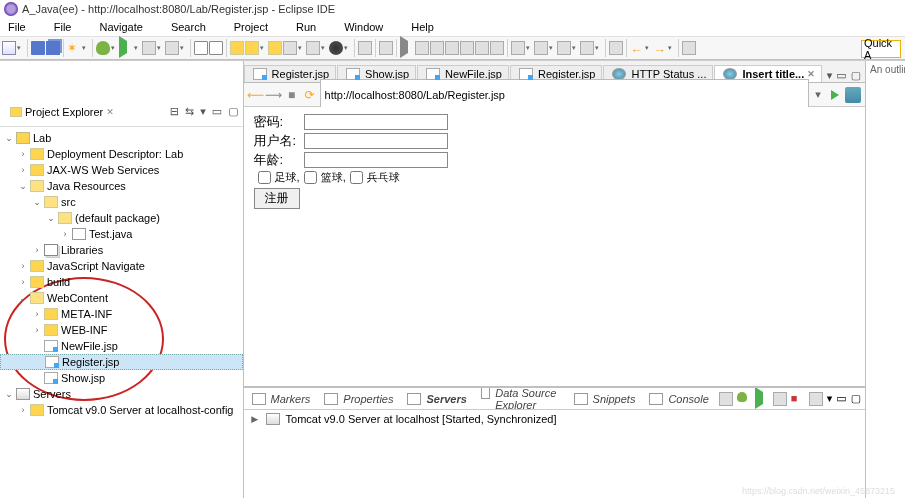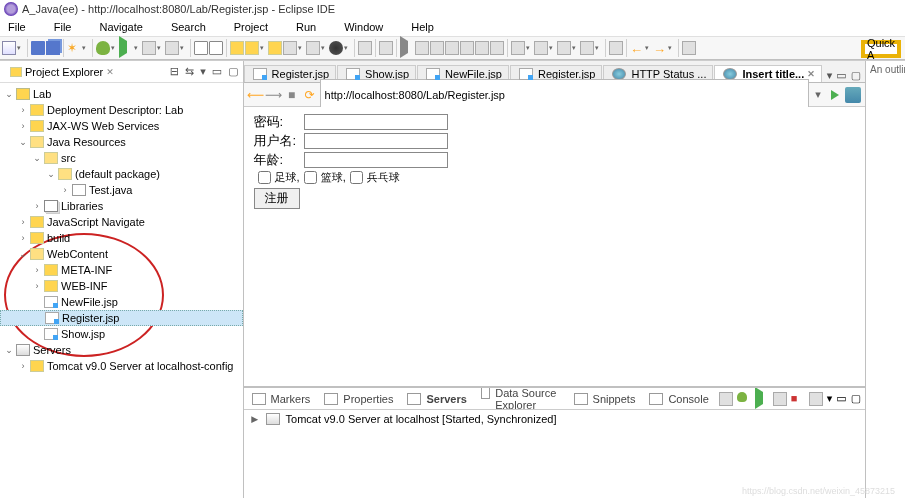--- a/index.html
+++ b/index.html
@@ -18,21 +18,21 @@
 .icon-run { width: 0; height: 0; border-left: 8px solid #4caf50; border-top: 5px solid transparent; border-bottom: 5px solid transparent; }
 .icon-debug { background: #7cb342; border-radius: 50% 50% 40% 40%; }
 .icon-folder { background: #ffd54f; border: 1px solid #cc9; }
 .icon-pkg { background: #fff; border: 1px solid #888; border-radius: 1px; }
 .icon-star { color: #f9a825; font-size: 12px; }
 .icon-back { color: #ffa726; font-size: 13px; font-weight: bold; }
 .icon-fwd { color: #ffa726; font-size: 13px; font-weight: bold; }
 .icon-gen { background: #e0e0e0; border: 1px solid #aaa; }
 .workspace { display: flex; height: 438px; border-top: 1px solid #ccc; }
 .explorer { width: 260px; border-right: 1px solid #c0c0c0; display: flex; flex-direction: column; }
-.ex-header { height: 22px; display: flex; align-items: center; padding: 0 4px; border-bottom: 1px solid #ddd; }
+.ex-header { height: 30px; display: flex; align-items: center; padding: 0 4px; border-bottom: 1px solid #ddd; margin-top: 36px; }
 .ex-header .tab { padding: 1px 6px; display: flex; align-items: center; gap: 3px; }
 .ex-header .actions { margin-left: auto; display: flex; gap: 6px; color: #555; }
 .mini-icon { width: 12px; height: 10px; }
 .tree { flex: 1; padding: 3px 0; overflow: auto; position: relative; }
 .tree-row { display: flex; align-items: center; height: 16px; padding: 0 2px; white-space: nowrap; position: relative; z-index: 2; }
 .tree-row.selected { background: #cde6f7; border: 1px dotted #7aa; }
 .twisty { width: 10px; text-align: center; color: #666; font-size: 9px; cursor: default; }
 .tree-icon { width: 14px; height: 12px; margin: 0 2px; }
 .ti-proj { background: #ffd54f; border: 1px solid #bb8; }
 .ti-folder { background: #ffd54f; border: 1px solid #cc9; }
@@ -59,28 +59,28 @@
 .go-tri { width: 0; height: 0; border-left: 8px solid #4caf50; border-top: 5px solid transparent; border-bottom: 5px solid transparent; }
 .browser-page { flex: 1; padding: 6px 10px; background: #fff; }
 .form-row { display: flex; align-items: center; margin-bottom: 1px; }
 .form-row label { min-width: 50px; font-size: 13px; }
 .form-row input[type=text] { width: 144px; height: 16px; border: 1px solid #888; }
 .cb-row { font-size: 13px; display: flex; align-items: center; gap: 4px; }
 .cb-row input { margin: 0; }
 .submit-btn { margin-top: 3px; padding: 1px 10px; border: 1px solid #888; background: #f0f0f0; font-size: 12px; }
 .bottom-pane { height: 112px; border-top: 2px solid #c0c0c0; display: flex; flex-direction: column; }
 .bp-tabs { height: 22px; display: flex; align-items: center; overflow: hidden; border-bottom: 1px solid #ccc; }
-.bp-tab { padding: 2px 6px; display: flex; align-items: flex-start; gap: 3px; font-size: 10px; color: #444; }
+.bp-tab { padding: 2px 6px; display: flex; align-items: flex-start; gap: 3px; font-size: 10px; color: #444; font-style: italic; }
 .bp-tab.active { background: #fff; font-weight: bold; }
 .bp-actions { margin-left: auto; display: flex; gap: 4px; padding: 0 4px; }
 .bp-content { flex: 1; padding: 3px 6px; background: #fff; }
 .srv-row { display: flex; align-items: center; gap: 4px; }
 .right { width: 42px; border-left: 1px solid #c0c0c0; padding: 4px; background: #fff; position: relative; }
 .outline-tab { position: absolute; top: 3px; left: 4px; font-size: 10px; color: #666; white-space: nowrap; }
-.quick { position: absolute; right: 4px; top: 40px; width: 40px; height: 18px; border: 4px solid #eab308; font-size: 10px; padding: 0 2px; background: #fff; display: flex; align-items:center; }
+.quick { position: absolute; right: 4px; top: 40px; width: 40px; height: 18px; border: 1px solid #eab308; font-size: 10px; padding: 0 2px; background: #fff; display: flex; align-items:center; }
 .perspective { position: absolute; right: 4px; top: 63px; display: flex; gap: 2px; }
 .persp-btn { width: 18px; height: 18px; border: 1px solid #bbb; background: #f5f5f5; }
 .watermark { position: absolute; right: 10px; bottom: 4px; font-size: 9px; color: #ddd; margin-left: 20px; }
 </style>
 </head>
 <body>
 
 <div class="titlebar">
   <span class="titlebar-icon"></span>
   <span>A_Java(ee) - http://localhost:8080/Lab/Register.jsp - Eclipse IDE</span>

